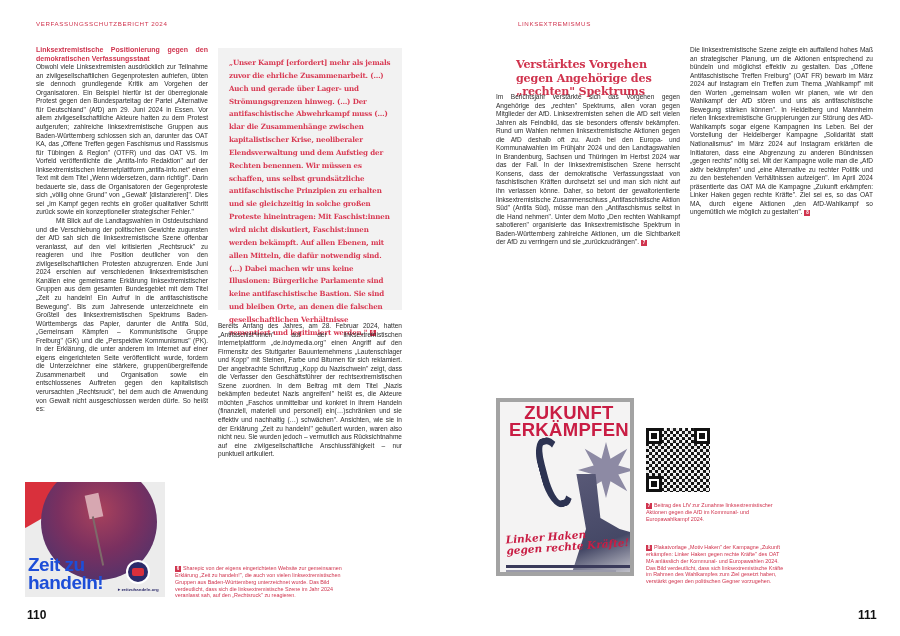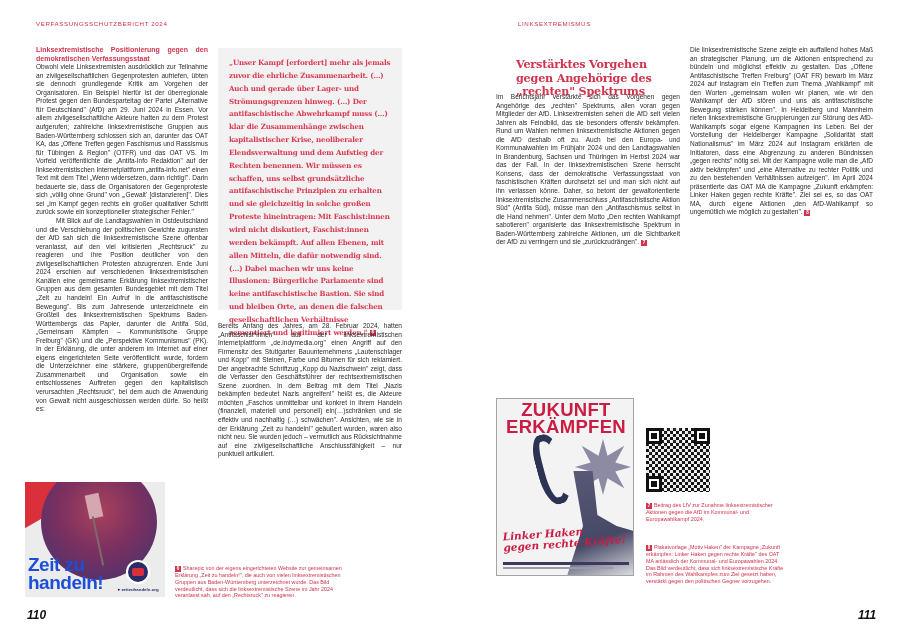--- a/index.html
+++ b/index.html
@@ -1,20 +1,20 @@
 <!DOCTYPE html>
 <html><head>
 <meta charset="utf-8">
 <style>
   * { box-sizing: border-box; margin: 0; padding: 0; }
   html, body { width: 900px; height: 636px; background: #ffffff; overflow: hidden; }
   body { position: relative; font-family: "Liberation Sans", sans-serif; color: #2b2b2b; }
 
   .running-head { position: absolute; top: 20px; font-size: 6.2px; letter-spacing: 0.6px; color: #d0344e; font-family: "Liberation Sans", sans-serif; }
-  .page-num { position: absolute; top: 608px; font-size: 12px; font-weight: bold; color: #111; font-family: "Liberation Sans", sans-serif; font-style: italic; }
+  .page-num { position: absolute; top: 608px; font-size: 12px; font-weight: bold; color: #111; font-family: "Liberation Sans", sans-serif; }
 
   .body-text { position: absolute; font-size: 6.55px; line-height: 8.55px; text-align: justify; color: #2b2b2b; font-family: "Liberation Sans", sans-serif; }
   .body-text p { margin: 0; }
   .body-text p.indent { text-indent: 20px; }
 
   .section-heading { font-weight: bold; color: #d0344e; font-size: 7px; line-height: 8.6px; }
 
   .quote-box { position: absolute; left: 218px; top: 48px; width: 184px; height: 262px; background: #f2f2f2; padding: 9px 10px 0 11px; }
   .quote-text { font-family: "DejaVu Serif", serif; font-weight: bold; color: #d83a53; font-size: 7.1px; line-height: 12.85px; letter-spacing: -0.15px; }
 
@@ -30,21 +30,21 @@
   .sharepic .red-shape { position: absolute; left: -20px; top: -30px; width: 80px; height: 60px; background: #d9303c; transform: rotate(-30deg); }
   .sharepic .photo-circle { position: absolute; left: 16px; top: -18px; width: 116px; height: 116px; border-radius: 50%; background: radial-gradient(circle at 50% 40%, #a9425c 0%, #7a3060 45%, #3e3470 100%); }
   .sharepic .sign { position: absolute; left: 62px; top: 12px; width: 14px; height: 24px; background: #d7a7b1; transform: rotate(-12deg); }
   .sharepic .pole { position: absolute; left: 72px; top: 34px; width: 2px; height: 50px; background: #7e6a6a; transform: rotate(-12deg); }
   .sharepic .headline { position: absolute; left: 3px; top: 74px; font-weight: bold; font-family: "Liberation Sans", sans-serif; color: #1d4ed8; font-size: 19px; line-height: 18px; letter-spacing: -0.5px; }
   .sharepic .logo { position: absolute; left: 101px; top: 78px; width: 24px; height: 24px; border-radius: 50%; background: #2c2b6a; border: 2px solid #fff; }
   .sharepic .logo::before { content: ""; position: absolute; left: 4px; top: 6px; width: 12px; height: 8px; background: #d9303c; border-radius: 2px; }
   .sharepic .url { position: absolute; left: 93px; top: 105px; font-size: 4.4px; font-weight: bold; color: #2c2b6a; font-family: "Liberation Sans", sans-serif; }
 
   
-  .poster { position: absolute; left: 496px; top: 398px; width: 138px; height: 178px; background: #f4f3f3; border: 1px solid #a3a3a3; overflow: hidden; }
+  .poster { position: absolute; left: 496px; top: 398px; width: 138px; height: 178px; background: #f4f3f3; border: 4px solid #a3a3a3; overflow: hidden; }
   .poster .p-title { position: absolute; left: 4px; top: 2px; width: 130px; text-align: center; font-weight: bold; font-family: "Liberation Sans", sans-serif; color: #c91d44; font-size: 18.5px; line-height: 17px; letter-spacing: 0.3px; }
   .poster .star { position: absolute; left: 78px; top: 40px; width: 56px; height: 56px; background: #8d8aa4; clip-path: polygon(50% 0%, 58% 30%, 88% 12%, 72% 42%, 100% 50%, 72% 58%, 88% 88%, 58% 70%, 50% 100%, 42% 70%, 12% 88%, 28% 58%, 0% 50%, 28% 42%, 12% 12%, 42% 30%); }
   .poster .snake { position: absolute; left: 40px; top: 34px; width: 30px; height: 72px; border: 7px solid #2d3352; border-radius: 40% 60% 50% 50%; border-right-color: transparent; transform: rotate(-15deg); }
   .poster .figure { position: absolute; left: 62px; top: 72px; width: 80px; height: 110px; background: linear-gradient(160deg, #5a5a78 0%, #454866 60%, #f4f3f3 100%); clip-path: polygon(18% 0%, 42% 0%, 48% 40%, 72% 50%, 100% 56%, 100% 100%, 8% 100%, 30% 50%); }
   .poster .slogan { position: absolute; left: 6px; top: 128px; width: 130px; font-family: "DejaVu Serif", serif; font-style: italic; font-weight: bold; color: #c91d44; font-size: 10.5px; line-height: 11px; transform: rotate(-4deg); }
   .poster .footer-bar { position: absolute; left: 6px; top: 163px; width: 126px; height: 3px; background: #3a3a5a; }
   .poster .footer-bar2 { position: absolute; left: 6px; top: 168px; width: 110px; height: 2px; background: #9a9aaa; }
 
   
   .qr { position: absolute; left: 646px; top: 428px; width: 64px; height: 64px; background-color: #fff;

